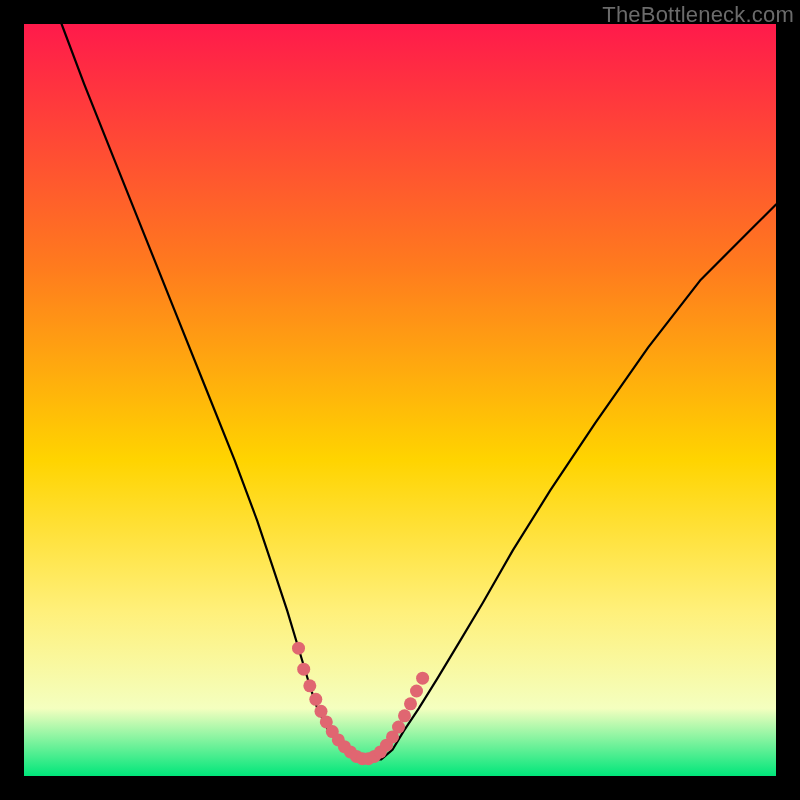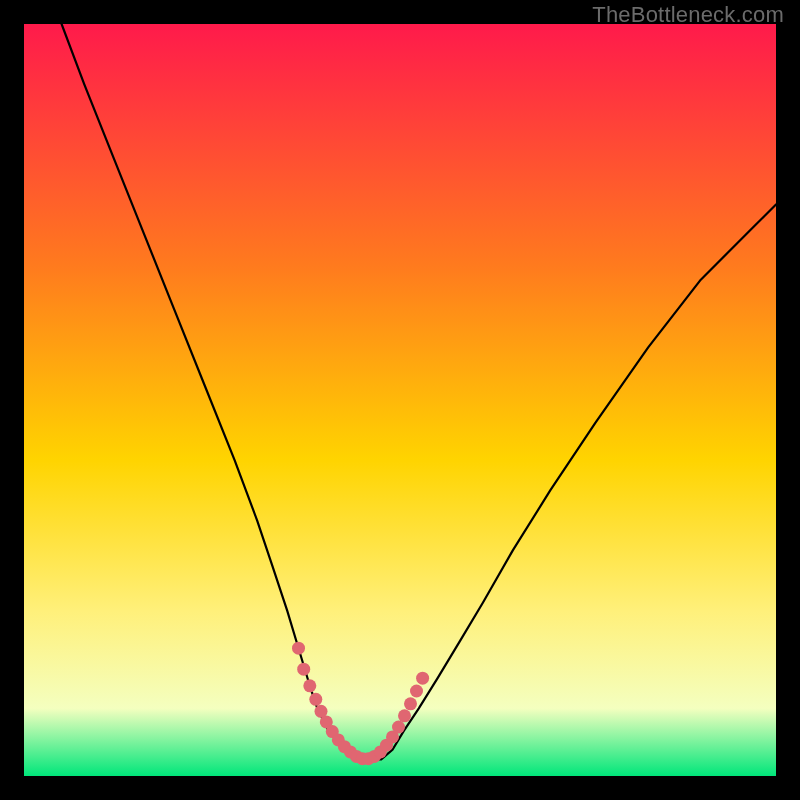--- a/index.html
+++ b/index.html
@@ -22,21 +22,21 @@
   .plot {
     position: absolute;
     left: 0;
     top: 0;
     width: 752px;
     height: 752px;
   }
   .watermark {
     position: absolute;
     top: 2px;
-    right: 16px;
+    right: 6px;
     color: #6b6b6b;
     font-size: 22px;
     font-weight: 500;
     letter-spacing: 0.2px;
   }
 </style>
 </head>
 <body>
 
 <div class="frame">

